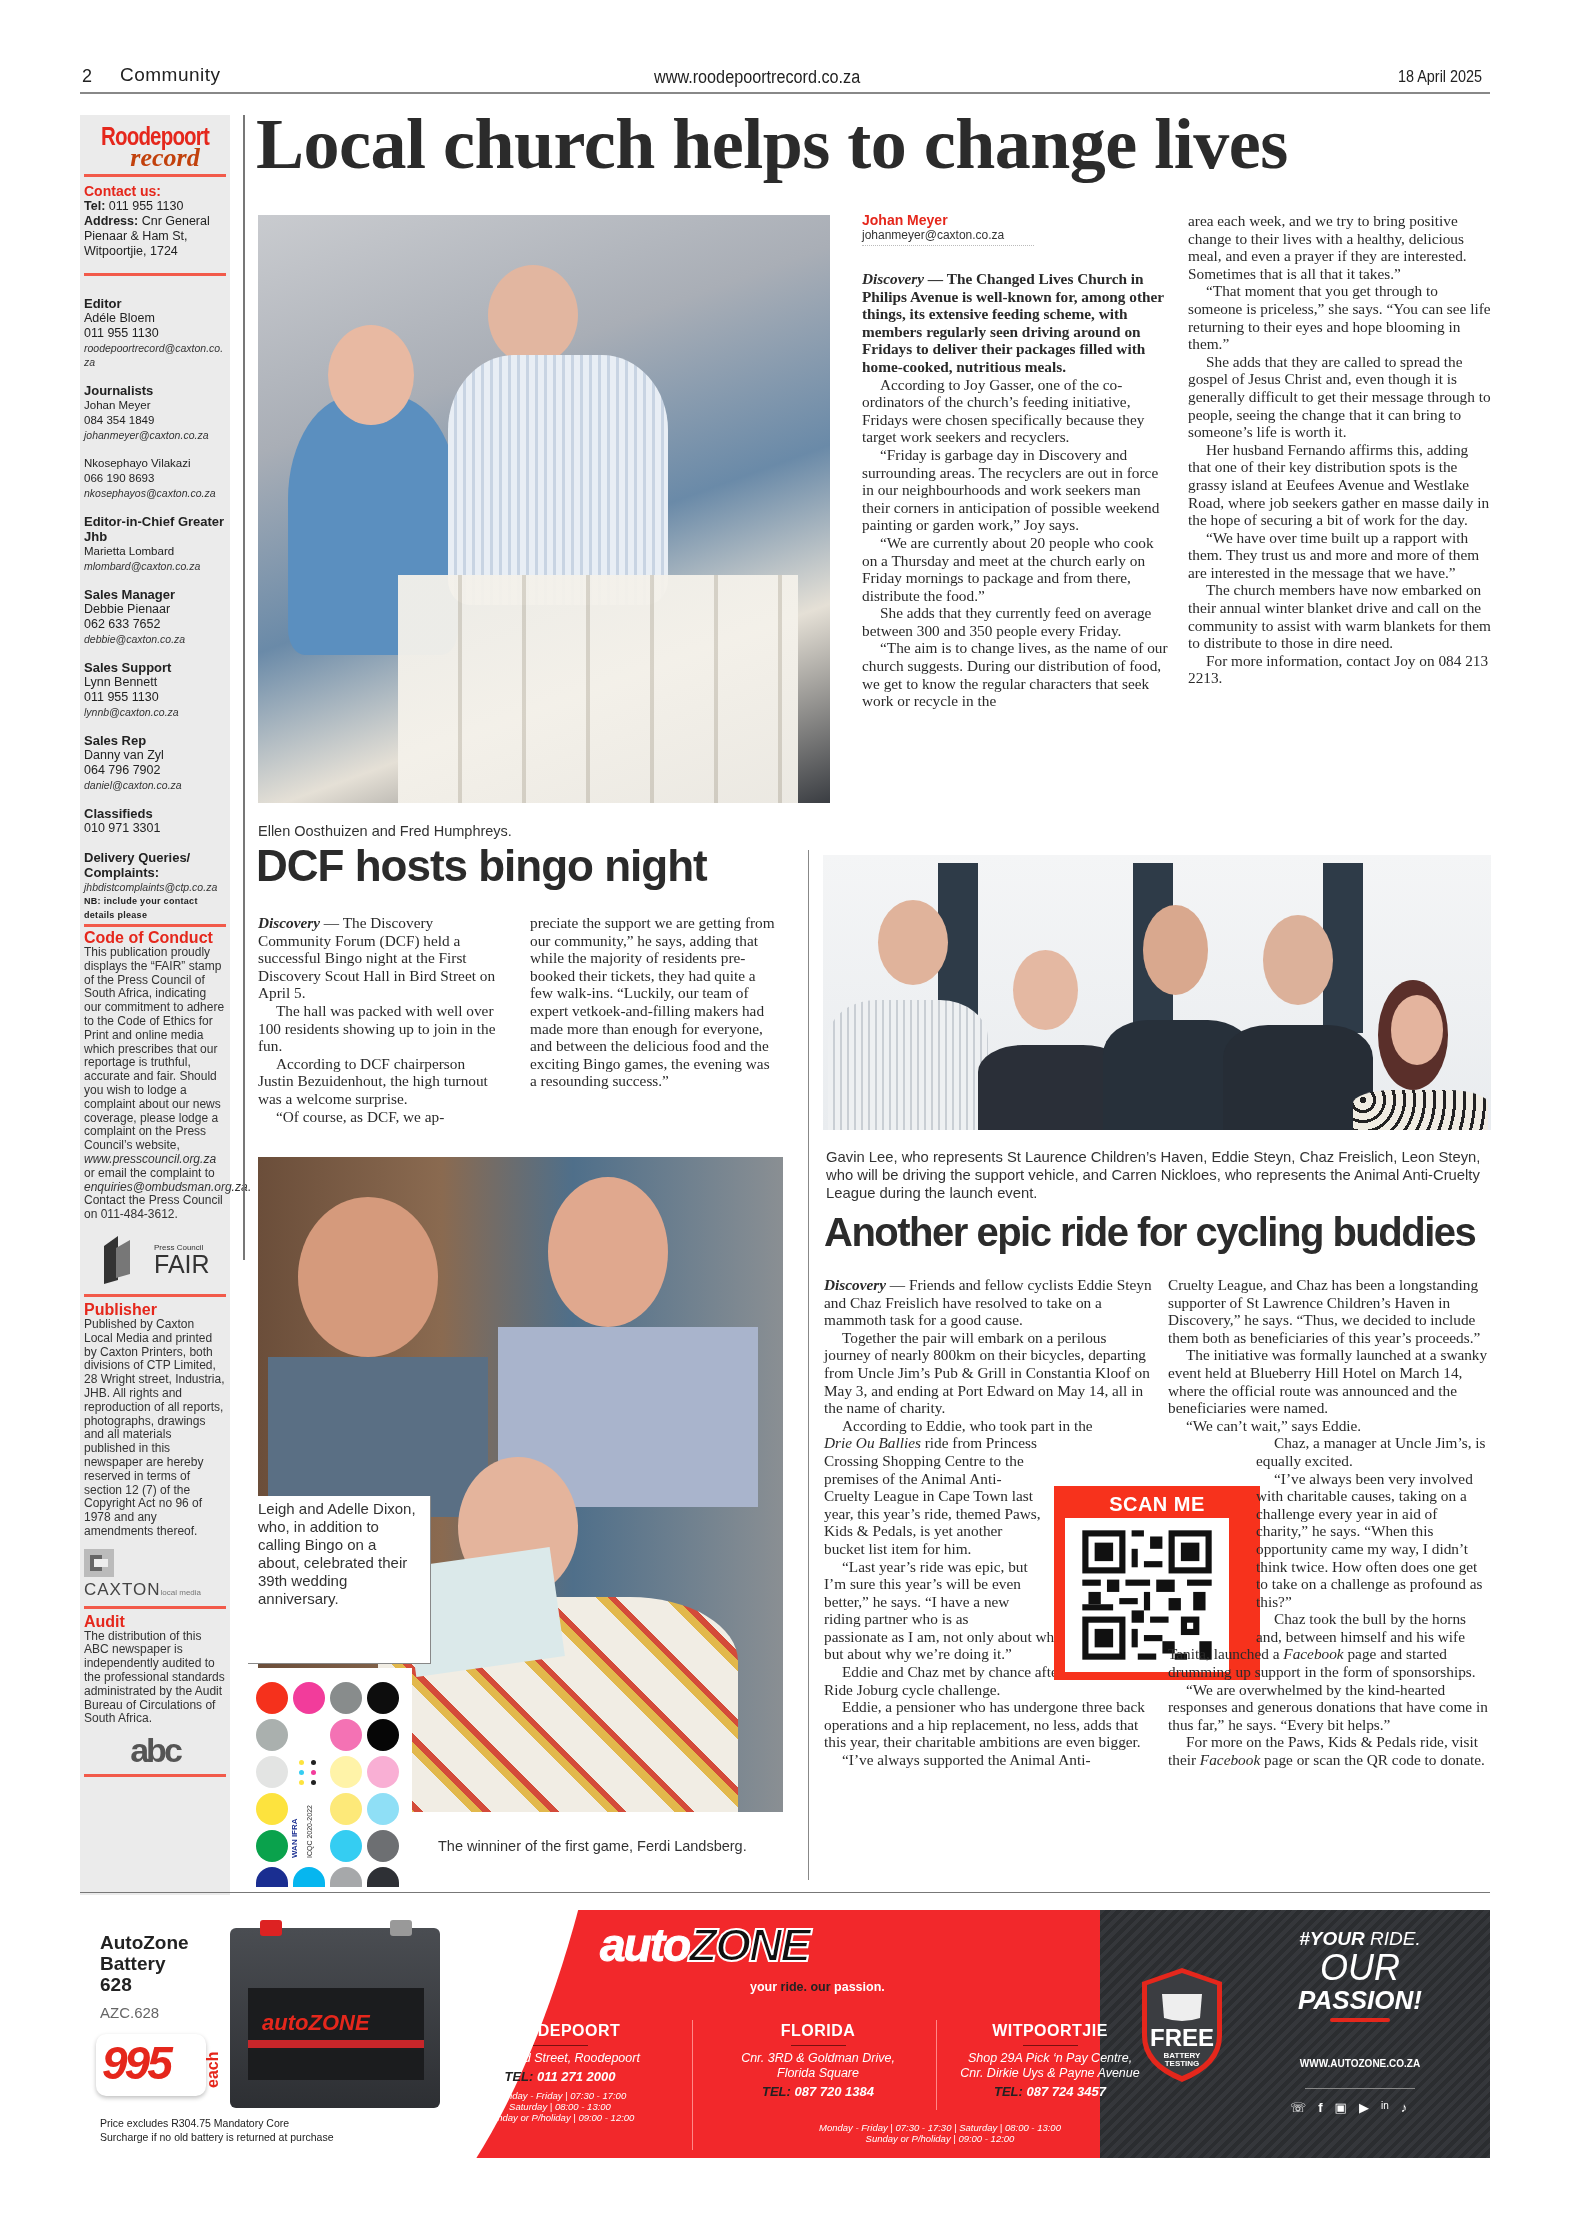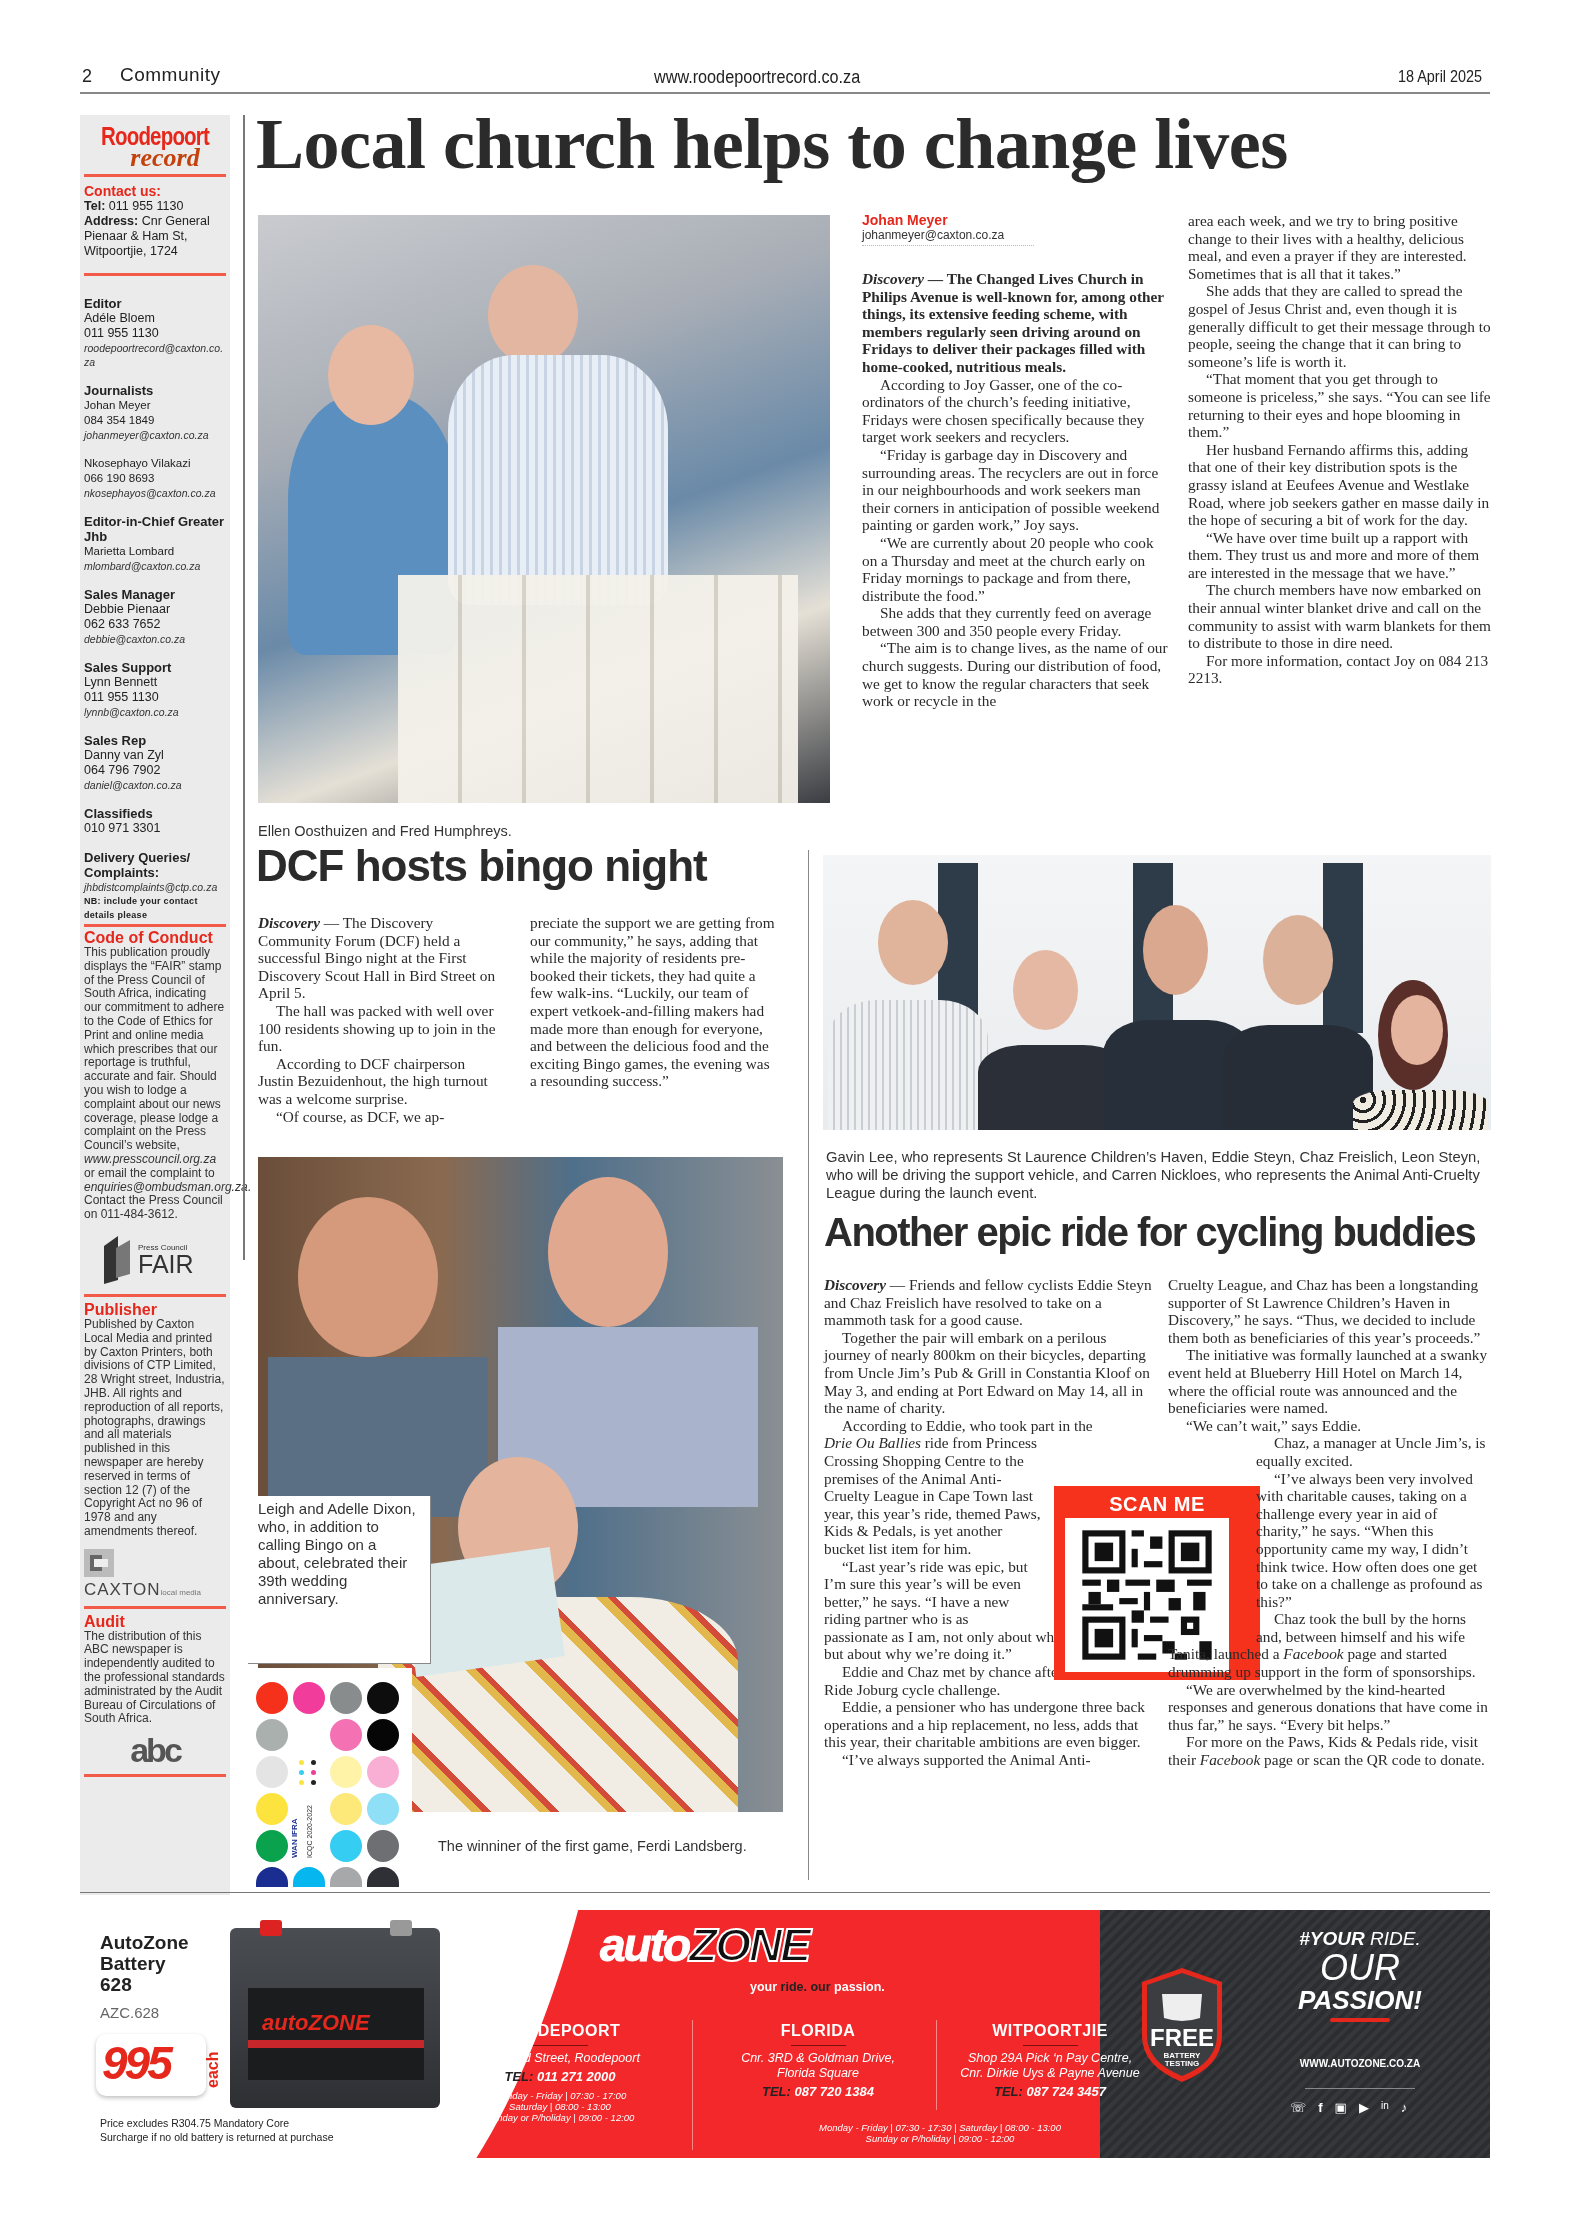--- a/index.html
+++ b/index.html
@@ -136,21 +136,21 @@
     <div class="sb-nb">NB: include your contact details please</div>
   </div>
   <div class="sb-rule" style="margin:2px 0 2px"></div>
   <div class="sb-redbig">Code of Conduct</div>
   <div class="sb-p">
     <span>This publication proudly displays the “FAIR” stamp of the Press Council of South Africa, indicating our commitment to adhere to the Code of Ethics for Print and online media which prescribes that our reportage is truthful, accurate and fair. Should you wish to lodge a complaint about our news coverage, please lodge a complaint on the Press Council’s website,</span>
     <i>www.presscouncil.org.za</i>
     <span>or email the complaint to</span>
     <i>enquiries@ombudsman.org.za</i><span>. Contact the Press Council on 011-484-3612.</span>
   </div>
-  <div style="display:flex;align-items:center;gap:6px;margin:10px 0 0 18px;height:56px">
+  <div style="display:flex;align-items:center;gap:22px;margin:10px 0 0 18px;height:56px">
     <svg width="30" height="52" viewBox="0 0 30 52">
         <path d="M2 12 L16 2 L16 46 L2 50 Z" fill="#333"></path>
         <path d="M14 14 L28 6 L28 40 L14 44 Z" fill="#777"></path>
       </svg>
     <div>
       <div style="font-size:8px;line-height:8px;color:#333">Press Council</div>
       <div style="font-size:25px;line-height:24px;color:#333">FAIR</div>
     </div>
   </div>
   <div class="sb-rule" style="margin:6px 0 4px"></div>
@@ -192,22 +192,22 @@
 <div class="abs body" style="left:862px;top:270px;width:310px">
   <p class="first"><i class="lede">Discovery</i> <b>— The Changed Lives Church in Philips Avenue is well-known for, among other things, its extensive feeding scheme, with members regularly seen driving around on Fridays to deliver their packages filled with home-cooked, nutritious meals.</b></p>
   <p>According to Joy Gasser, one of the co-ordinators of the church’s feeding initiative, Fridays were chosen specifically because they target work seekers and recyclers.</p>
   <p>“Friday is garbage day in Discovery and surrounding areas. The recyclers are out in force in our neighbourhoods and work seekers man their corners in anticipation of possible weekend painting or garden work,” Joy says.</p>
   <p>“We are currently about 20 people who cook on a Thursday and meet at the church early on Friday mornings to package and from there, distribute the food.”</p>
   <p>She adds that they currently feed on average between 300 and 350 people every Friday.</p>
   <p>“The aim is to change lives, as the name of our church suggests. During our distribution of food, we get to know the regular characters that seek work or recycle in the</p>
 </div>
 <div class="abs body" style="left:1188px;top:212px;width:305px">
   <p class="first">area each week, and we try to bring positive change to their lives with a healthy, delicious meal, and even a prayer if they are interested. Sometimes that is all that it takes.”</p>
+  <p>“That moment that you get through to someone is priceless,” she says. “You can see life returning to their eyes and hope blooming in them.”</p>
   <p>She adds that they are called to spread the gospel of Jesus Christ and, even though it is generally difficult to get their message through to people, seeing the change that it can bring to someone’s life is worth it.</p>
-  <p>“That moment that you get through to someone is priceless,” she says. “You can see life returning to their eyes and hope blooming in them.”</p>
   <p>Her husband Fernando affirms this, adding that one of their key distribution spots is the grassy island at Eeufees Avenue and Westlake Road, where job seekers gather en masse daily in the hope of securing a bit of work for the day.</p>
   <p>“We have over time built up a rapport with them. They trust us and more and more of them are interested in the message that we have.”</p>
   <p>The church members have now embarked on their annual winter blanket drive and call on the community to assist with warm blankets for them to distribute to those in dire need.</p>
   <p>For more information, contact Joy on 084 213 2213.</p>
 </div>
 
 <h2 class="abs h2" style="left:256px;top:840px;font-size:44px;line-height:52px">DCF hosts bingo night</h2>
 <div class="abs vrule" style="left:808px;top:850px;height:1030px;width:1px;background:#888"></div>
 
 <div class="abs body" style="left:258px;top:914px;width:240px">

